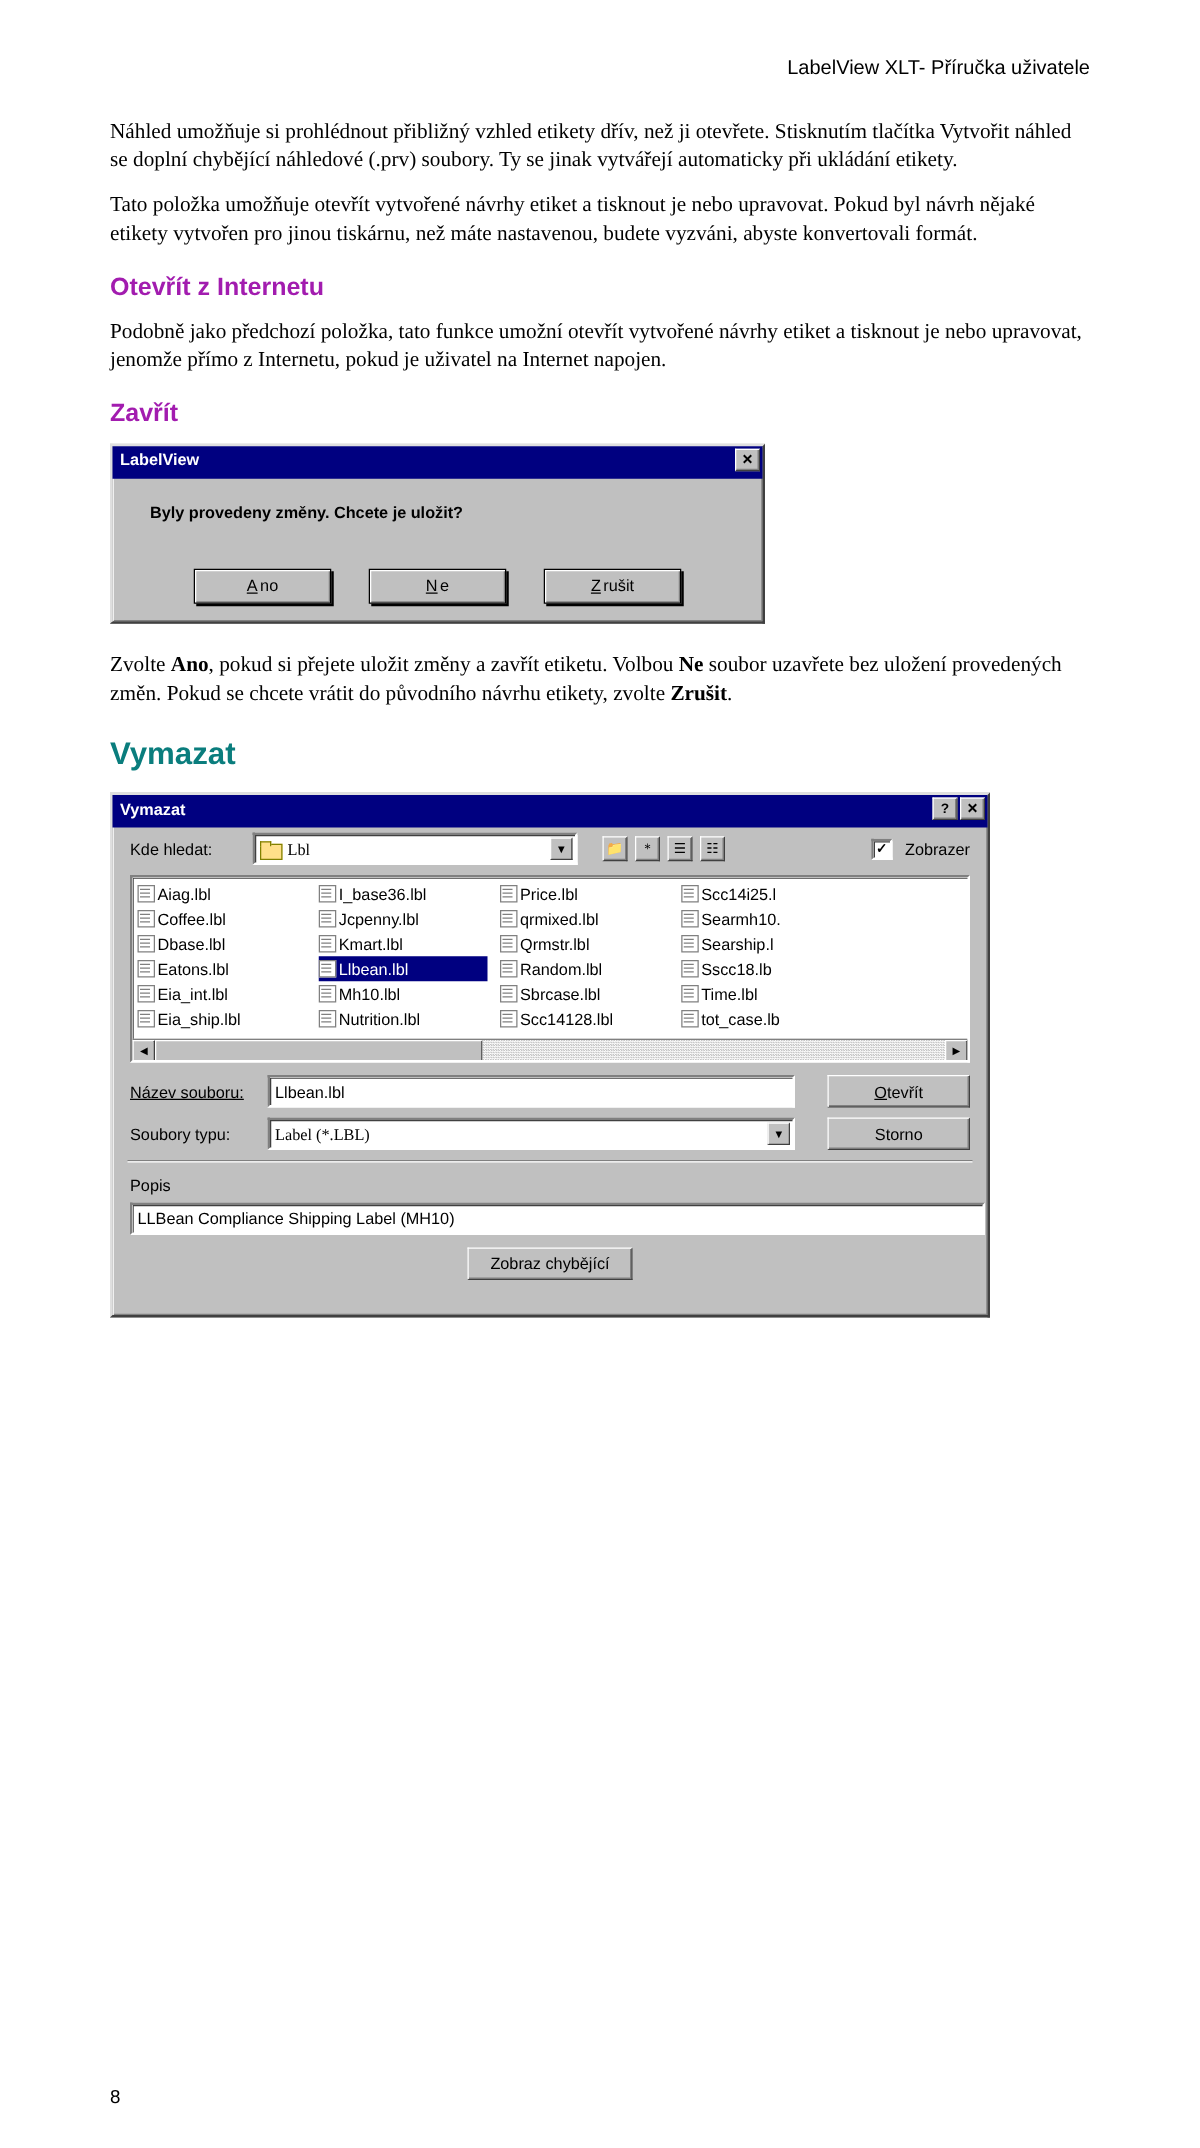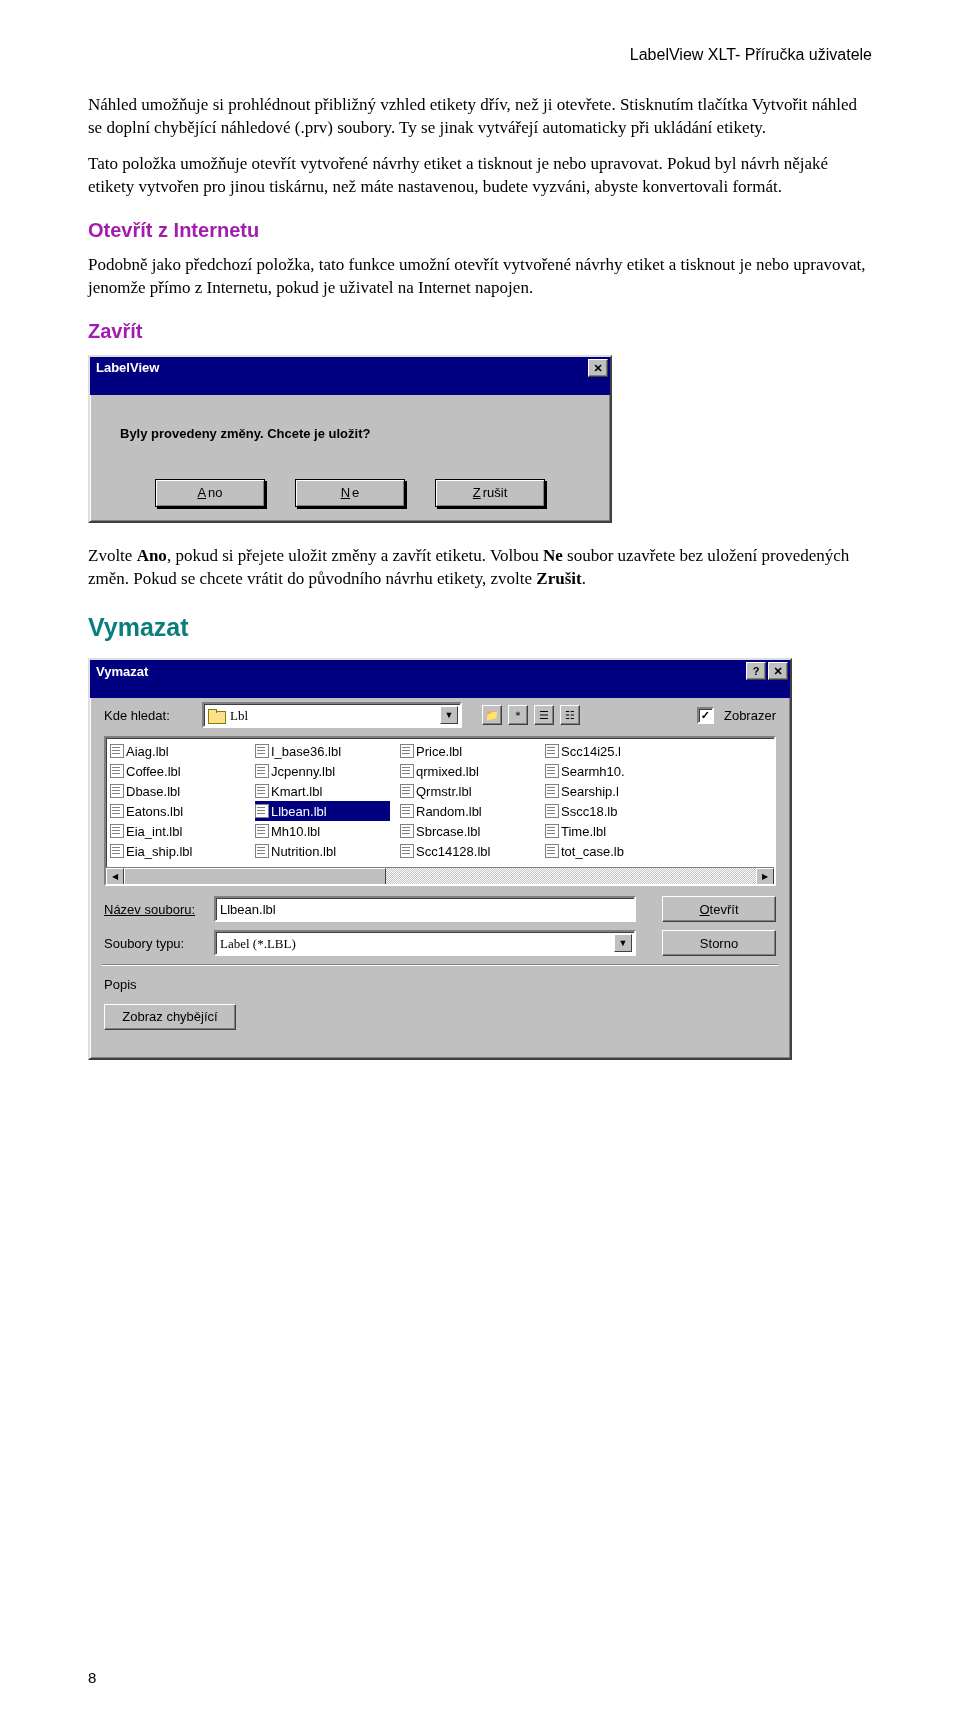--- a/index.html
+++ b/index.html
@@ -5,24 +5,24 @@
   body{margin:0;background:#fff;font-family:"Times New Roman",Times,serif;color:#000;font-size:17px;line-height:1.35}
   .page{width:960px;min-height:1718px;margin:0 auto;padding:44px 88px 30px 88px;box-sizing:border-box;position:relative}
   .hdr{font-family:Arial,Helvetica,sans-serif;text-align:right;font-size:16px;margin-bottom:28px}
   p{margin:0 0 14px 0}
   .h2{font-family:Arial,Helvetica,sans-serif;color:#a21caf;font-size:20px;font-weight:bold;margin:18px 0 10px 0}
   .h1{font-family:Arial,Helvetica,sans-serif;color:#0a7d7d;font-size:25px;font-weight:bold;margin:20px 0 14px 0}
   .b{font-weight:bold}
   .pagenum{position:absolute;left:88px;bottom:30px;font-family:Arial,Helvetica,sans-serif;font-size:15px}
   
   .dlg{background:#c0c0c0;border:2px solid;border-color:#dfdfdf #404040 #404040 #dfdfdf;box-shadow:inset 1px 1px 0 #fff,inset -1px -1px 0 #808080;position:relative;margin:6px 0 22px 0}
-  .tbar{background:#000080;color:#fff;font-family:Arial,Helvetica,sans-serif;font-size:13px;font-weight:bold;height:22px;display:flex;align-items:center;padding:0 2px 16px 6px}
+  .tbar{background:#000080;color:#fff;font-family:Arial,Helvetica,sans-serif;font-size:13px;font-weight:bold;height:22px;display:flex;align-items:center;padding:0 2px 4px 6px}
   .tbar .sp{flex:1}
   .sys{width:18px;height:16px;background:#c0c0c0;border:1px solid;border-color:#fff #404040 #404040 #fff;box-shadow:inset -1px -1px 0 #808080;margin-left:2px;color:#000;font-size:11px;font-weight:bold;display:flex;align-items:center;justify-content:center;line-height:1}
-  .body{padding:26px 12px 14px 12px;font-family:Arial,Helvetica,sans-serif;font-size:13px}
+  .body{padding:14px 12px 14px 12px;font-family:Arial,Helvetica,sans-serif;font-size:13px}
   .btns{display:flex;gap:30px;justify-content:center;padding:6px 10px 14px 10px}
   .wbtn{min-width:108px;height:26px;background:#c0c0c0;border:1px solid #000;box-shadow:inset 1px 1px 0 #fff,inset -1px -1px 0 #808080,2px 2px 0 #000;font-family:Arial,Helvetica,sans-serif;font-size:13px;display:flex;align-items:center;justify-content:center;gap:2px}
   .u{text-decoration:underline}
   
   .dlg2 .body{padding:4px 14px 12px 14px}
   .row{display:flex;align-items:center;gap:6px;margin-bottom:8px}
   .lbl{font-family:Arial,Helvetica,sans-serif;font-size:13px}
   .combo{flex:0 0 auto;height:22px;background:#fff;border:2px solid;border-color:#808080 #fff #fff #808080;box-shadow:inset 1px 1px 0 #404040;display:flex;align-items:center;padding:0 2px 0 4px;font-family:Liberation Serif, serif;font-size:13px}
   .combo .carrow{width:16px;height:16px;background:#c0c0c0;border:1px solid;border-color:#fff #404040 #404040 #fff;margin-left:auto;display:flex;align-items:center;justify-content:center;font-size:9px}
   .ticon{width:18px;height:18px;background:#c0c0c0;border:1px solid;border-color:#fff #404040 #404040 #fff;box-shadow:inset -1px -1px 0 #808080;display:flex;align-items:center;justify-content:center;font-size:11px}
@@ -250,22 +250,25 @@
           <span>Label (*.LBL)</span>
           <span class="carrow">▼</span>
         </div>
         <span style="width:14px"></span>
         <div class="wbtn2">Storno</div>
       </div>
 
       <div class="divider"></div>
 
       <div class="lbl" style="margin-bottom:4px">Popis</div>
-
-      <div class="row" style="justify-content:flex-start;margin-top:10px;margin-bottom:16px">
+      <div class="field" style="width:100%">
+          <span>LLBean Compliance Shipping Label (MH10)</span>
+        </div>
+
+      <div class="row" style="justify-content:center;margin-top:10px;margin-bottom:16px">
         <div class="wbtn2" style="width:130px">Zobraz chybějící</div>
       </div>
     </div>
   </div>
 
 
   <div class="pagenum">8</div>
 </div>
 
 </body></html>

